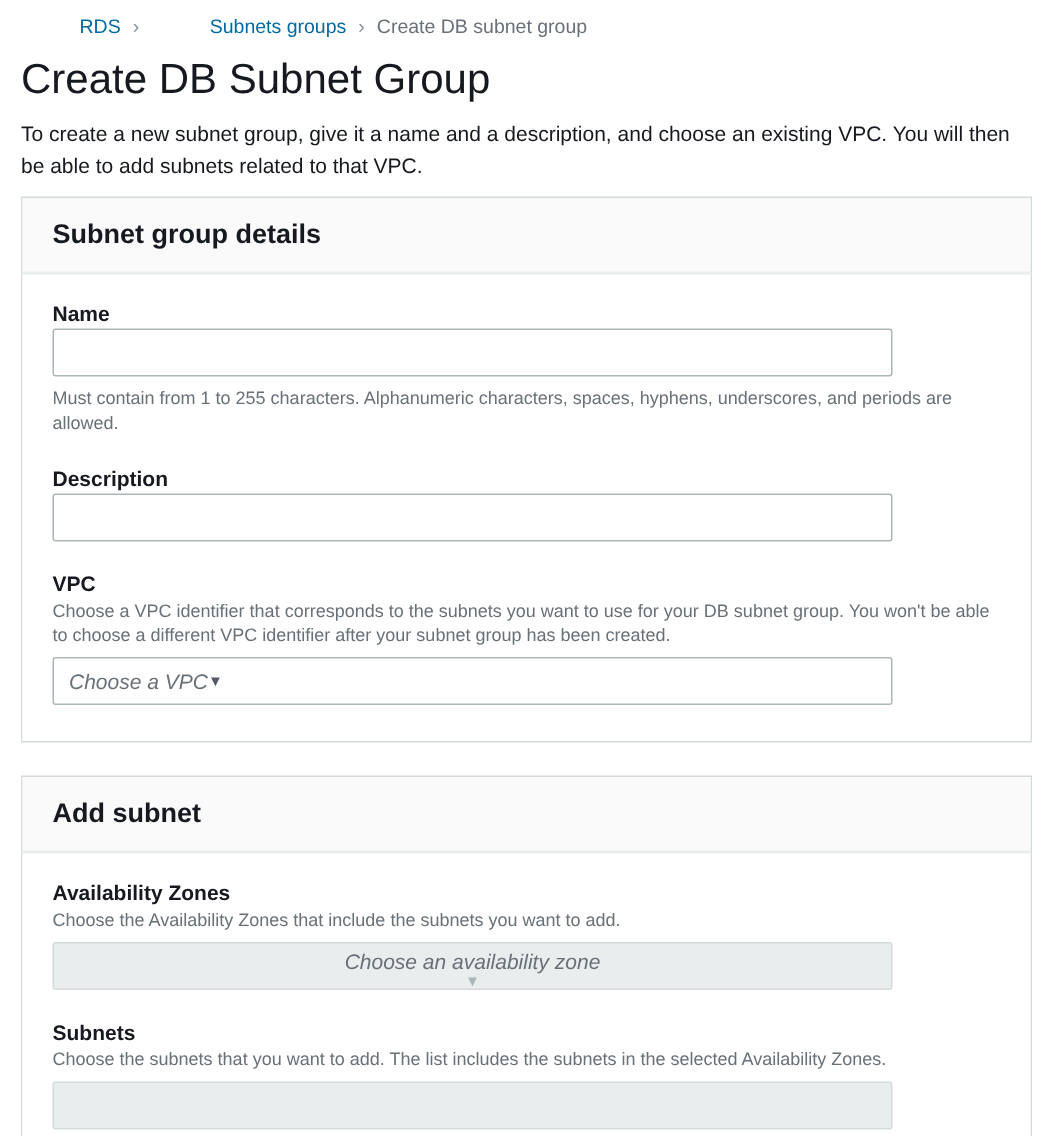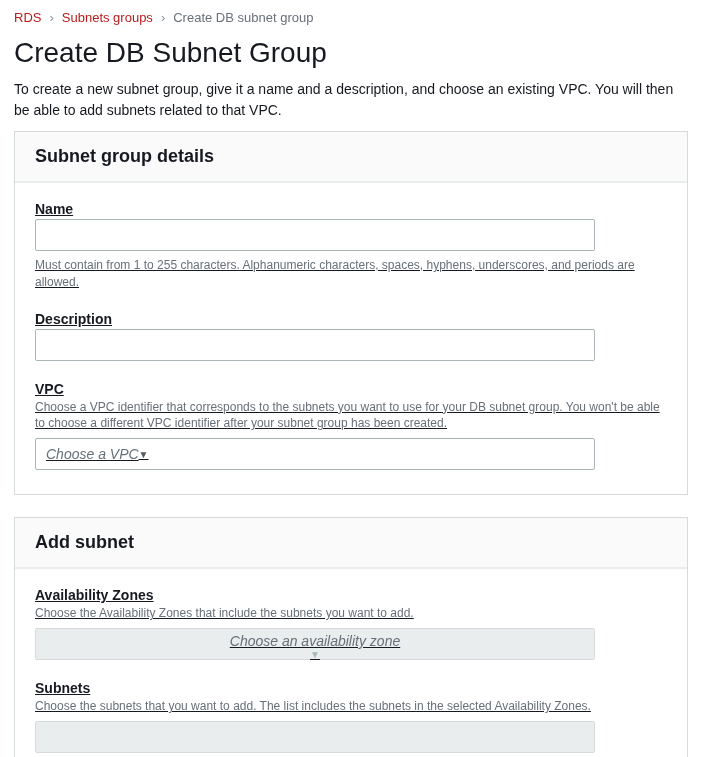--- a/index.html
+++ b/index.html
@@ -11,21 +11,21 @@
     padding: 10px 14px 0 14px;
     font-size: 14px;
   }
   .breadcrumb {
     display: flex;
     align-items: center;
     gap: 8px;
     font-size: 13px;
     margin-bottom: 12px;
   }
-  .breadcrumb .link { color: #b91c1c; cursor: pointer; }
+  .breadcrumb .link { color: #0369a1; cursor: pointer; margin-left: 39px; }
   .breadcrumb .sep { color: #879196; }
   .breadcrumb .current { color: #687078; }
   h1.page-title {
     font-size: 28px;
     font-weight: 400;
     margin-bottom: 10px;
   }
   .page-desc {
     font-size: 14px;
     color: #16191f;
@@ -45,21 +45,21 @@
   .panel-header h2 {
     font-size: 18px;
     font-weight: 700;
     color: #16191f;
   }
   .panel-body {
     background: #ffffff;
     padding: 18px 20px 24px 20px;
     border-top: 1px solid #eaeded;
   }
-  .form-group { margin-bottom: 20px; text-decoration: underline; }
+  .form-group { margin-bottom: 20px; }
   .form-group:last-child { margin-bottom: 0; }
   .field-label {
     font-size: 14px;
     font-weight: 700;
     color: #16191f;
     margin-bottom: 2px;
     display: block;
   }
   .field-hint {
     font-size: 12px;

